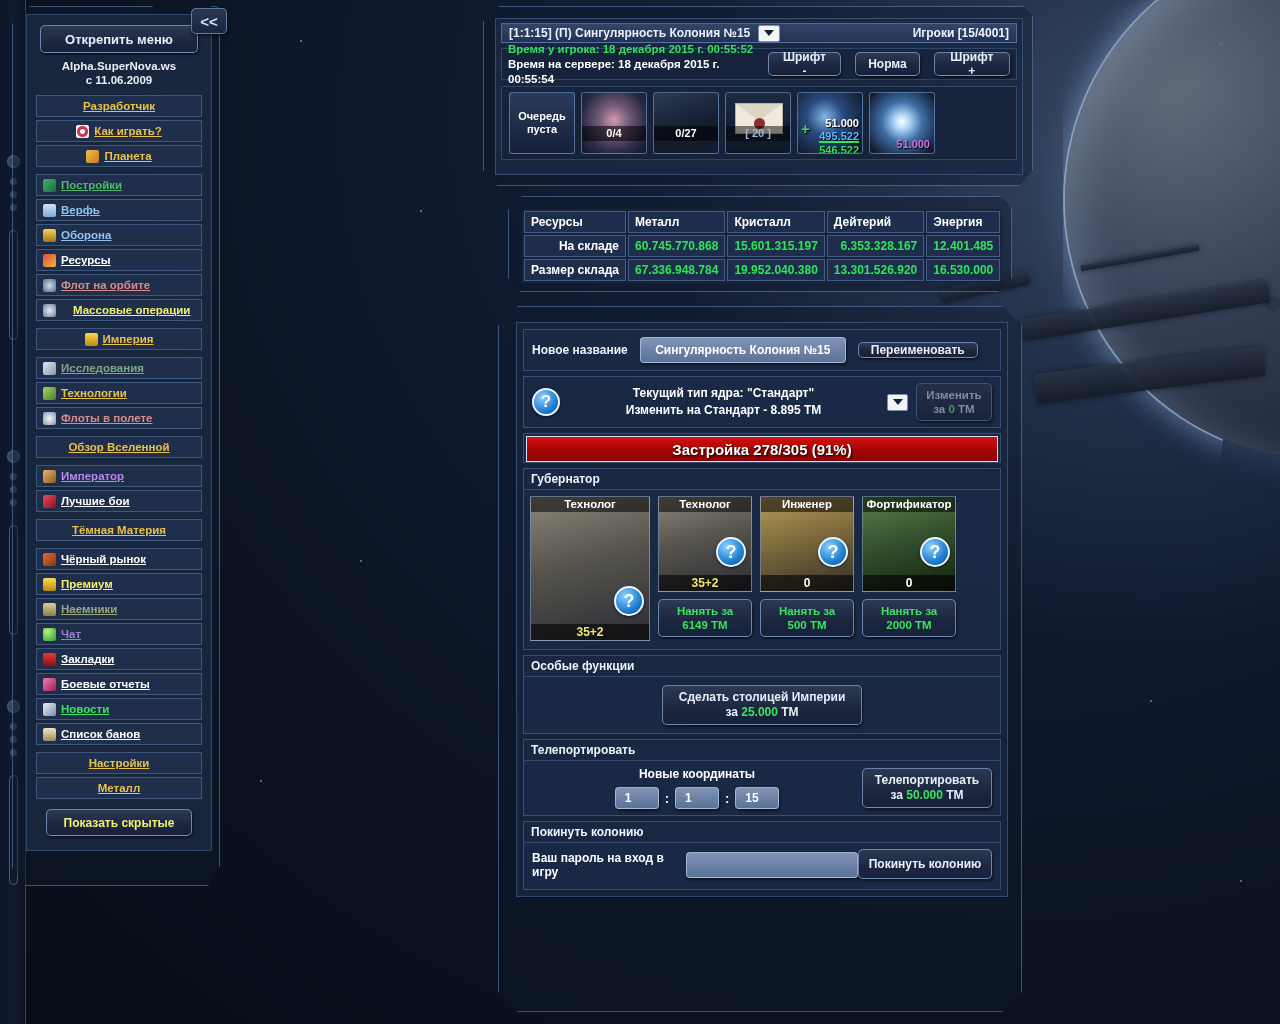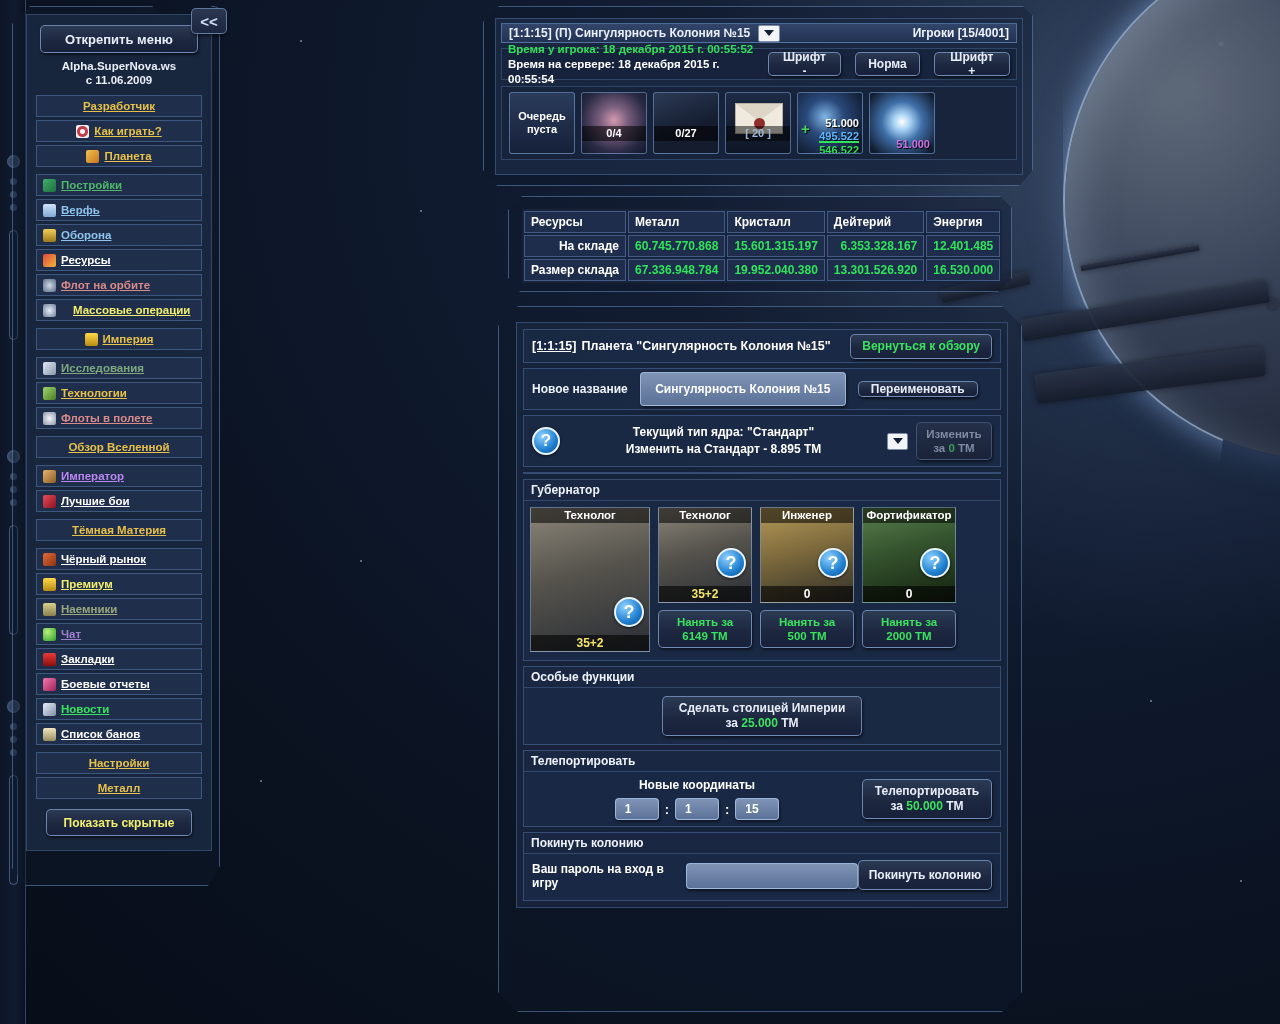--- a/index.html
+++ b/index.html
@@ -233,21 +233,21 @@
   }
   .coord{ color:#ffffff; text-decoration:underline; margin-right:5px; }
   .greenbtn{ color:#3ae35e; }
   .pt-btn{ margin-left:auto; height:25px; padding:0 11px; font-size:12px; }
 
   .rename-row{ display:flex; align-items:center; height:40px; padding:0 8px; gap:12px; }
   .rename-lbl{ color:#eef3fb; font-size:12px; font-weight:bold; }
   .txtinput{
     background:linear-gradient(180deg,#7f94b5,#5b7197);
     border:1px solid rgba(180,205,240,0.7); border-radius:4px;
-    height:34px; color:#ffffff; font-size:12px; font-weight:bold;
+    height:26px; color:#ffffff; font-size:12px; font-weight:bold;
     padding:0 9px; box-shadow:1px 2px 3px rgba(0,0,0,.5);
     font-family:"Liberation Sans", sans-serif;
   }
   .name-input{ width:206px; text-align:center; }
   .rename-btn{ height:16px; padding:0 12px; font-size:12px; }
 
   .core-row{ display:flex; align-items:center; padding:6px 8px; gap:8px; }
   .qmark{
     width:28px;height:28px;border-radius:50%; flex:0 0 28px;
     background:radial-gradient(circle at 35% 30%, #8fd2ff, #1f7fd0 60%, #0b4f8f 100%);
@@ -558,27 +558,20 @@
         <td class="val">19.952.040.380</td>
         <td class="val">13.301.526.920</td>
         <td class="val">16.530.000</td>
       </tr>
     </tbody>
 </table>
 
 <div class="main-frame"></div>
 <div class="main-panel">
 
-  <div class="sec">
-    <div class="planet-title">
-      <span class="coord">[1:1:15]</span>
-      <span>Планета "Сингулярность Колония №15"</span>
-      <div class="btn3d pt-btn greenbtn">Вернуться к обзору</div>
-    </div>
-  </div>
 
   <div class="sec">
     <div class="rename-row">
       <span class="rename-lbl">Новое название</span>
       <input class="txtinput name-input" type="text" value="Сингулярность Колония №15" style="">
       <div class="btn3d rename-btn">Переименовать</div>
     </div>
   </div>
 
   <div class="sec">
@@ -596,20 +589,23 @@
         <span>
           <span>за</span>
           <span class="zero">0</span>
           <span>ТМ</span>
         </span>
       </div>
     </div>
   </div>
 
   <div class="sec">
+    <div class="build-bar">
+      <span>Застройка 278/305 (91%)</span>
+    </div>
   </div>
 
   <div class="sec">
     <div class="sec-head">Губернатор</div>
     <div class="gov-body">
       <div class="gov-big face1">
         <div class="ttl">Технолог</div>
         <div class="q-badge">?</div>
         <div class="val">35+2</div>
       </div>

